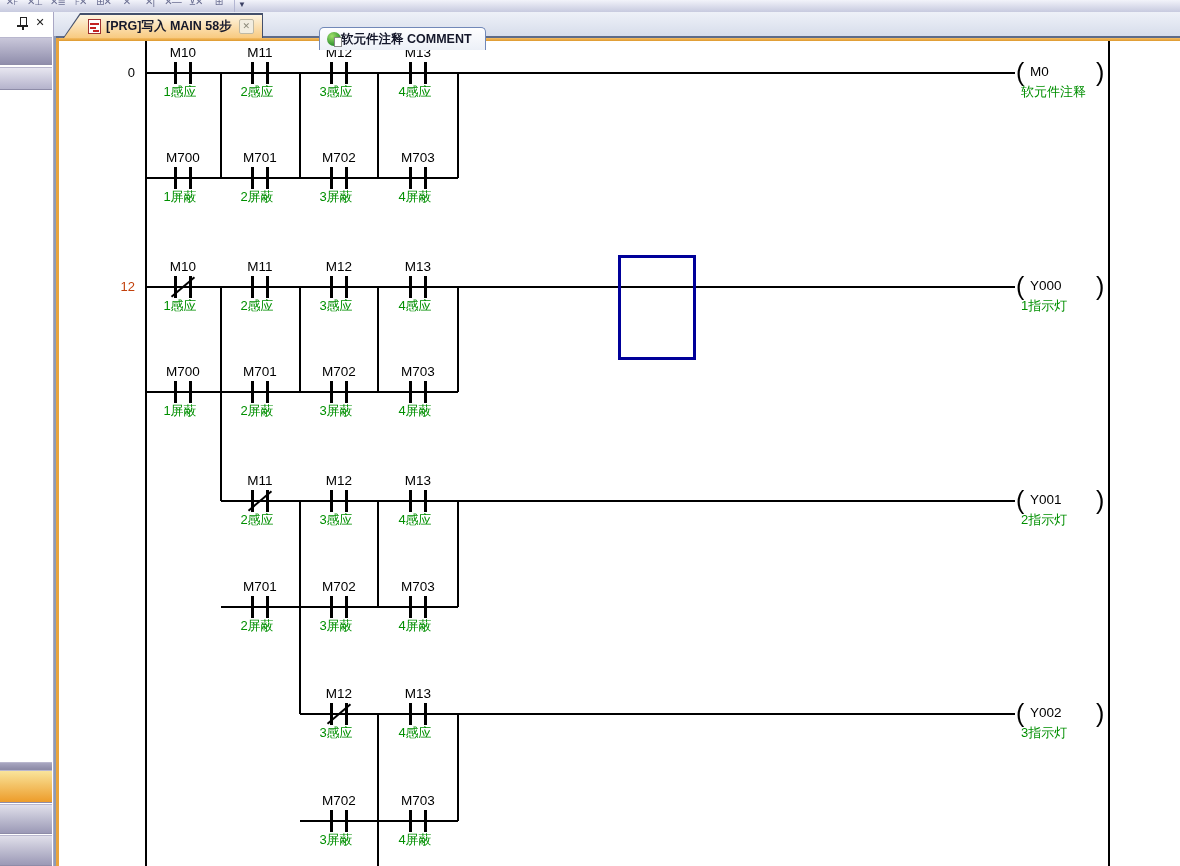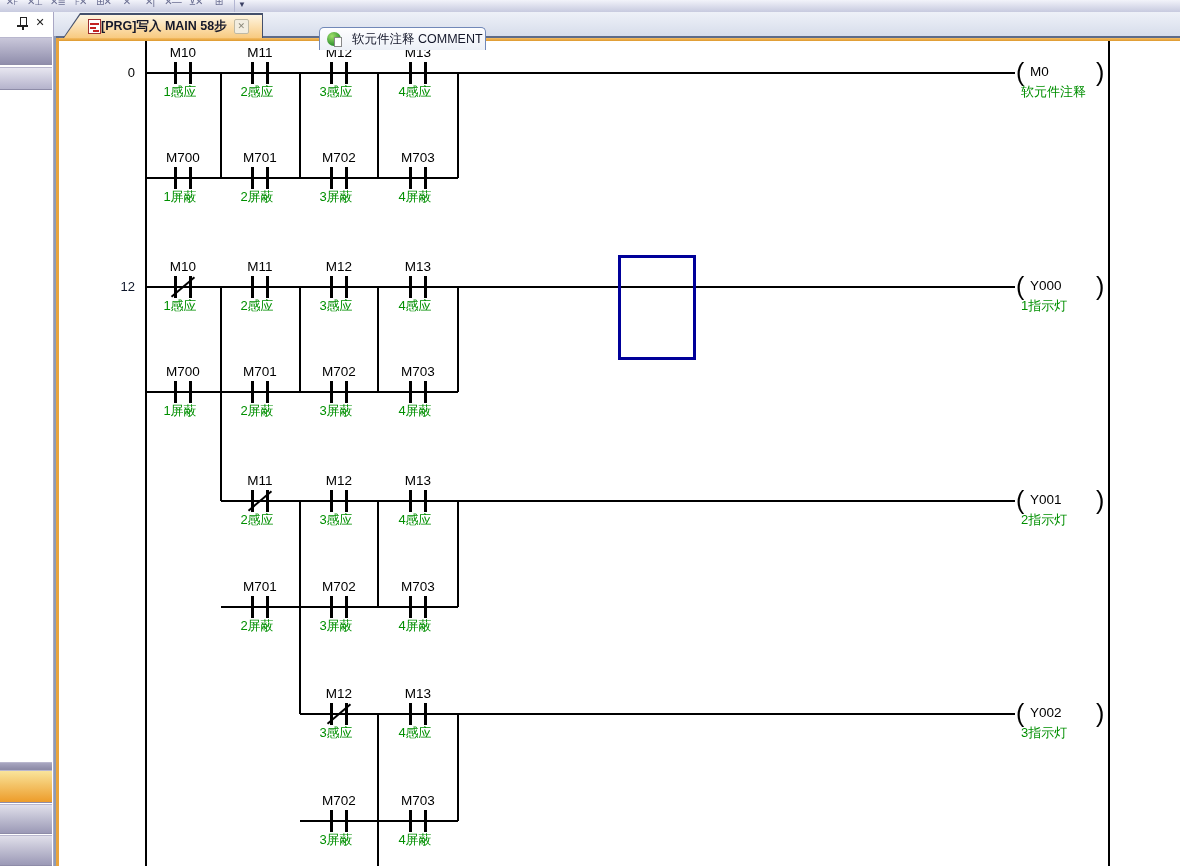--- a/index.html
+++ b/index.html
@@ -48,38 +48,38 @@
     position:absolute;left:63px;top:13px;width:200px;height:25px;z-index:6;
     background:#44506B;
     clip-path:polygon(17px 0,100% 0,100% 100%,0 100%);
   }
   .tab1-inner{
     position:absolute;left:1px;top:1.5px;width:198px;height:23.5px;
     background:linear-gradient(#FEF5E1,#F8CA80);
     clip-path:polygon(16.5px 0,100% 0,100% 100%,0 100%);
     display:flex;align-items:center;padding-left:24px;box-sizing:border-box;
   }
-  .tab1-label{font-size:12.5px;font-weight:bold;color:#15182B;white-space:nowrap;}
+  .tab1-label{font-size:12.5px;font-weight:bold;color:#15182B;white-space:nowrap;margin-left:5px;}
   .tab-close{
     width:15px;height:15px;margin-left:7px;background:#F2EDE0;
     border:1px solid #BFB9A4;border-radius:2px;box-sizing:border-box;
     font-size:9px;line-height:13px;text-align:center;color:#8A8778;font-weight:bold;
   }
   .prg-icon{position:relative;width:13px;height:15px;background:#fff;border:1px solid #A03030;box-sizing:border-box;flex:none;}
   .prg-icon i{position:absolute;display:block;background:#C32222;}
   .prg-icon .m1{left:1px;top:3px;width:9px;height:2px;}
   .prg-icon .m2{left:1px;top:7px;width:6px;height:2px;}
   .prg-icon .m3{left:4px;top:10px;width:6px;height:2px;}
   .tab2{
     position:absolute;left:265px;top:15px;width:167px;height:23px;z-index:5;
     background:linear-gradient(#FEFEFF,#ECF0F7);
     border:1px solid #7188B8;border-bottom:none;border-radius:5px 5px 0 0;
     display:flex;align-items:center;padding:0 7px;box-sizing:border-box;
   }
-  .tab2-label{font-size:12.5px;color:#15182B;white-space:nowrap;margin-left:11px;}
+  .tab2-label{font-size:12.5px;color:#15182B;white-space:nowrap;margin-left:0;font-weight:bold;}
   .cmt-icon{position:relative;width:14px;height:14px;border-radius:50%;
     background:radial-gradient(circle at 35% 30%,#9FE06A,#2E8F2E 70%,#1D6B1D);flex:none;}
   .cmt-icon .doc{position:absolute;right:-1px;bottom:-1px;width:6px;height:8px;background:#fff;border:1px solid #888;}
   
   .frame-top-dark{position:absolute;left:54px;top:36px;width:1126px;height:2px;background:#5D6B89;z-index:2;}
   .frame-top-orange{position:absolute;left:54px;top:38px;width:1126px;height:3px;background:linear-gradient(#F4BC64,#DE9A2F);z-index:2;}
   .frame-left-dark{position:absolute;left:54px;top:36px;width:2px;height:830px;background:#8D9BB3;z-index:2;}
   .frame-left-orange{position:absolute;left:56px;top:38px;width:3px;height:828px;background:#E9A43C;z-index:2;}
   
   #ladder-canvas{
@@ -143,21 +143,21 @@
 
 <div class="frame-top-dark"></div>
 <div class="frame-top-orange"></div>
 <div class="frame-left-dark"></div>
 <div class="frame-left-orange"></div>
 
 <div id="ladder-canvas">
     <div style="left: 86px; top: 0px; width: 2px; height: 825px; background: rgb(0, 0, 0);"></div>
     <div style="left: 1049px; top: 0px; width: 2px; height: 825px; background: rgb(0, 0, 0);"></div>
     <div style="left: 28px; top: 24px; width: 48px; text-align: right; font-size: 13px; color: rgb(0, 0, 0);">0</div>
-    <div style="left: 28px; top: 238px; width: 48px; text-align: right; font-size: 13px; color: #0f172a;">12</div>
+    <div style="left: 28px; top: 238px; width: 48px; text-align: right; font-size: 13px; color: #c2410c;">12</div>
     <div style="left: 86px; top: 31px; width: 870px; height: 2px; background: rgb(0, 0, 0);"></div>
     <div style="left: 86px; top: 136px; width: 313px; height: 2px; background: rgb(0, 0, 0);"></div>
     <div style="left: 161px; top: 32px; width: 2px; height: 105px; background: rgb(0, 0, 0);"></div>
     <div style="left: 240px; top: 32px; width: 2px; height: 105px; background: rgb(0, 0, 0);"></div>
     <div style="left: 318px; top: 32px; width: 2px; height: 105px; background: rgb(0, 0, 0);"></div>
     <div style="left: 398px; top: 32px; width: 2px; height: 105px; background: rgb(0, 0, 0);"></div>
     <div style="left: 115px; top: 21px; width: 3px; height: 22px; background: rgb(0, 0, 0);"></div>
     <div style="left: 130px; top: 21px; width: 3px; height: 22px; background: rgb(0, 0, 0);"></div>
     <div style="left: 79px; top: 4px; width: 90px; text-align: center; font-size: 13.5px; color: rgb(0, 0, 0);">M10</div>
     <div style="left: 73px; top: 42px; width: 96px; text-align: center; font-size: 13px; color: rgb(0, 143, 0);">1感应</div>

